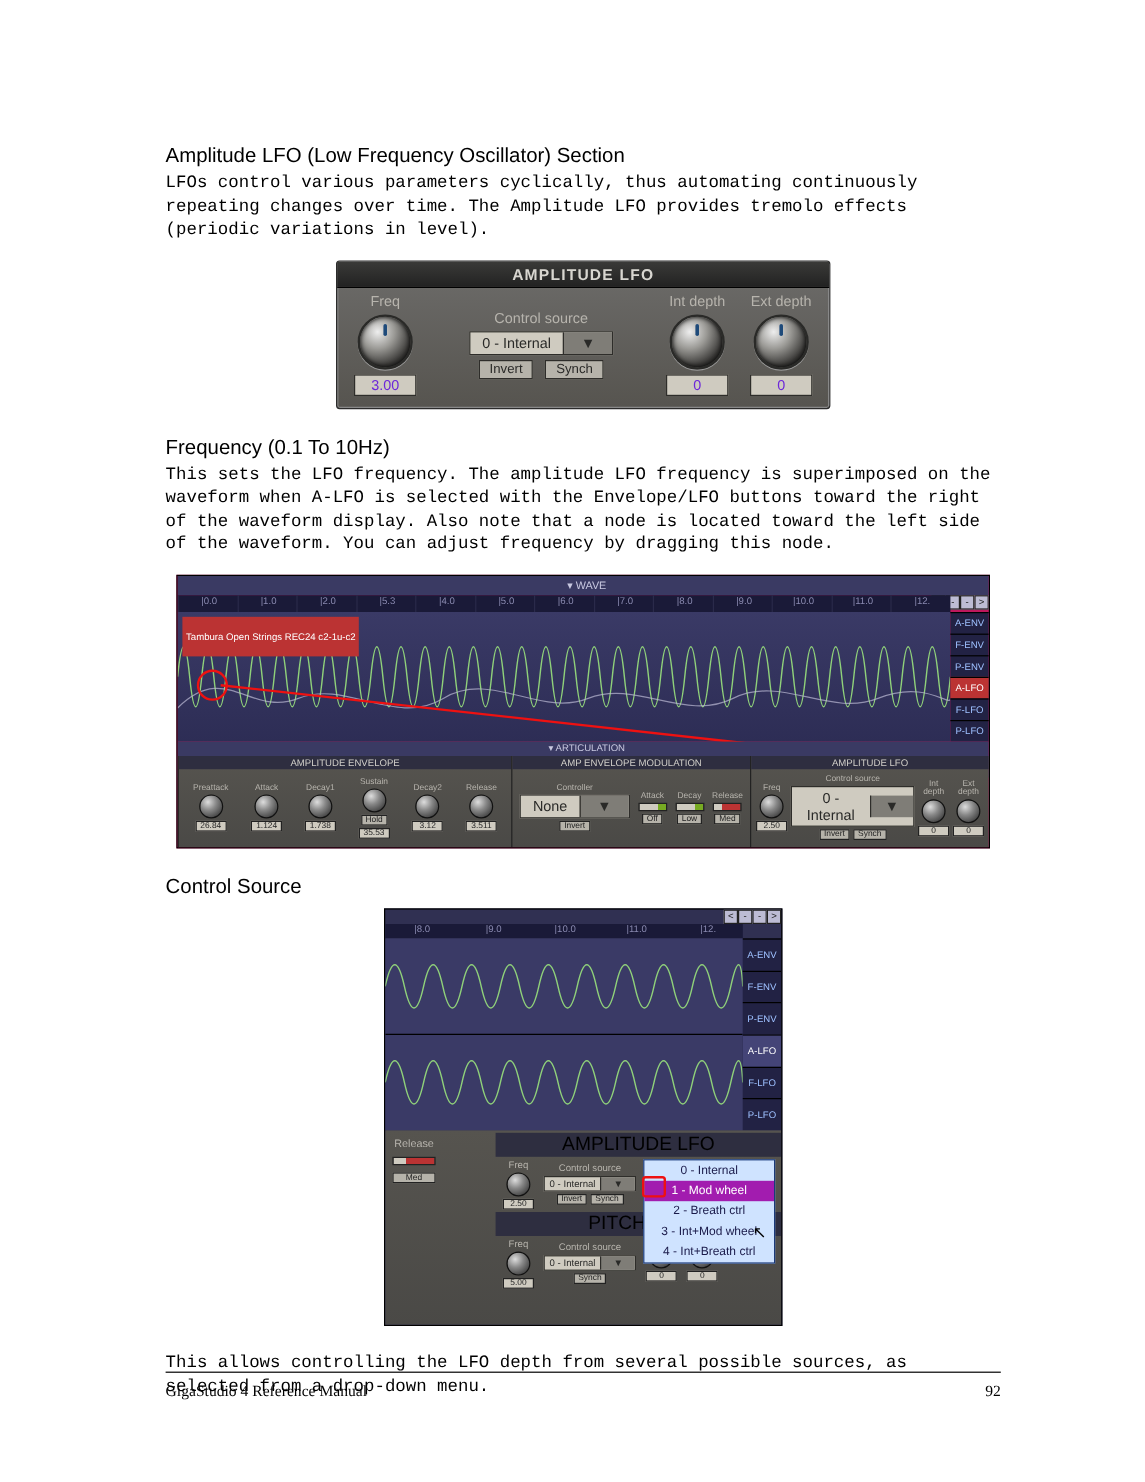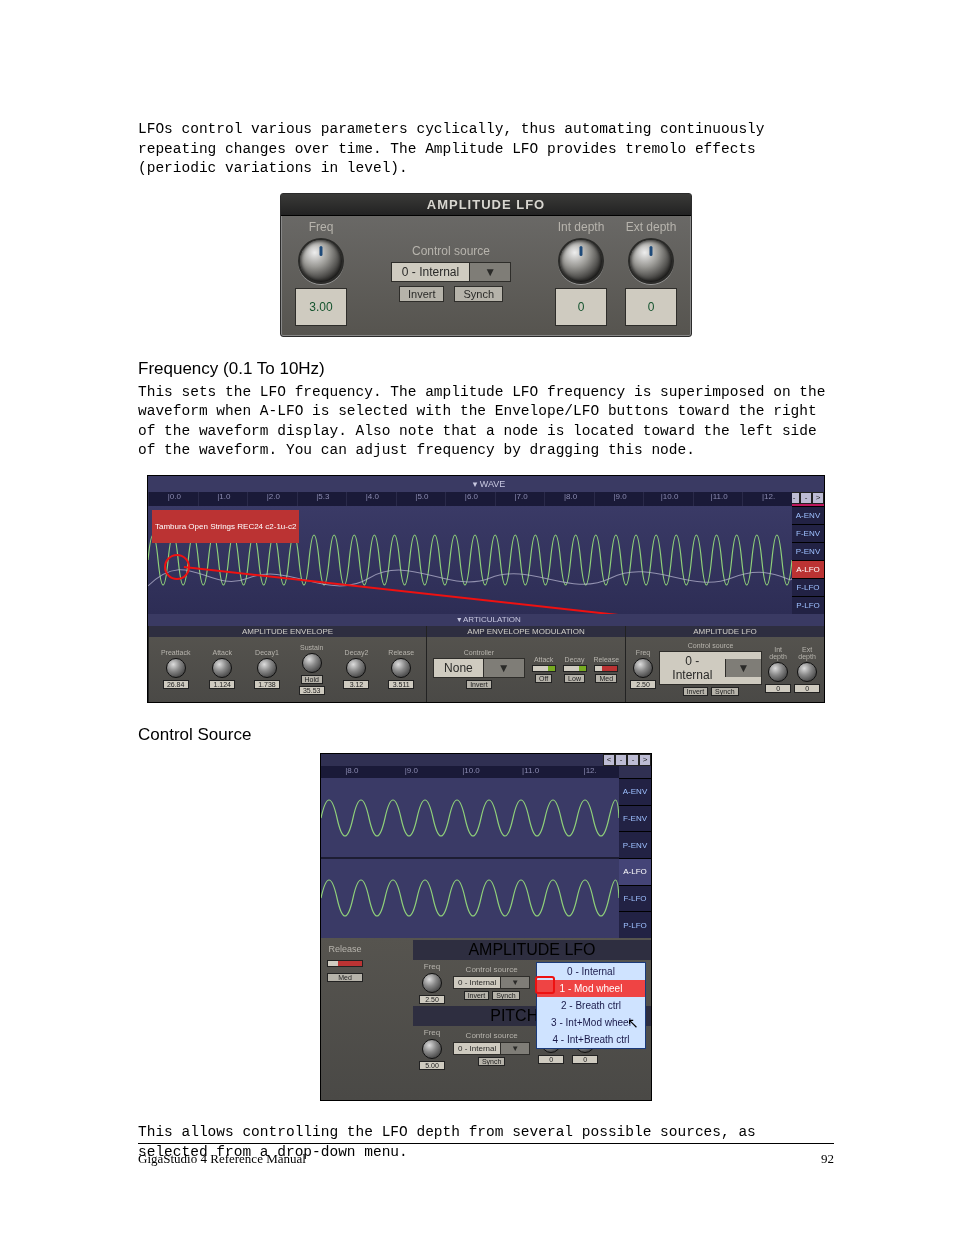--- a/index.html
+++ b/index.html
@@ -10,21 +10,21 @@
   .figwrap{text-align:center;margin:8px 0 22px 0}
   
   .panel{display:inline-block;background:linear-gradient(#6d6c6a,#56544f);border:1px solid #2b2b2b;border-radius:3px;color:#c8c6c0;font-family:Arial,Helvetica,sans-serif;text-align:left;padding:0;box-shadow:inset 0 0 0 1px #888}
   .panel .titlebar{background:linear-gradient(#3a3a38,#222);border-bottom:1px solid #000;text-align:center;font-size:13px;font-weight:bold;color:#d8d6d0;letter-spacing:1px;padding:3px 0}
   .panel .row{display:flex;align-items:center;gap:18px;padding:4px 14px 10px 14px}
   .col{display:flex;flex-direction:column;align-items:center;gap:4px;font-size:12px;color:#b7b4ad}
   .mid{display:flex;flex-direction:column;align-items:center;gap:4px}
   .lbl{font-size:12px;color:#b7b4ad}
   .knob{width:42px;height:42px;border-radius:50%;background:radial-gradient(circle at 35% 30%,#eee,#9b9a96 35%,#3b3a38 70%,#111);border:2px solid #2a2a28;position:relative;box-shadow:inset 0 0 4px #000,0 1px 0 #999}
   .knob::after{content:"";position:absolute;left:50%;top:6px;width:3px;height:10px;background:#1e4a7a;border-radius:2px;transform:translateX(-50%)}
-  .valbox{min-width:42px;text-align:center;font-size:12px;background:#cfcbc0;color:#14532d;border:1px solid #2e2d2a;padding:11px 4px}
+  .valbox{min-width:42px;text-align:center;font-size:12px;background:#cfcbc0;color:#6d28d9;border:1px solid #2e2d2a;padding:1px 4px}
   .dd{display:inline-flex;align-items:center;background:#cfcbc0;color:#2a2a28;border:1px solid #2e2d2a;font-size:12px}
   .dd span{padding:2px 10px}
   .dd .arrow{width:20px;text-align:center;background:#7f7d77;color:#2a2a28;border-left:1px solid #2e2d2a}
   .btn{font-size:11px;background:#b6b3aa;color:#2a2a28;border:1px solid #2e2d2a;padding:1px 8px;font-family:Arial,Helvetica,sans-serif}
   .btnrow{display:flex;gap:10px}
   .twocol{display:flex;gap:18px}
   
   .wave{width:676px;height:226px;background:#be185d;border:1px solid #000;position:relative;margin:12px auto;font-family:Arial,Helvetica,sans-serif;overflow:hidden}
   .wave .tophdr{position:absolute;left:0;right:0;top:0;height:16px;background:#3a3a63;color:#c8c8e0;font-size:9px;padding-left:6px;line-height:16px}
   .wave .ruler{position:absolute;left:0;right:32px;top:16px;height:14px;background:#1a1a38;display:flex}
@@ -60,40 +60,41 @@
   .fig3 .ruler{position:absolute;left:0;right:32px;top:12px;height:12px;display:flex;background:#1a1a38}
   .fig3 .ruler span{flex:1;font-size:8px;color:#8a8ab0;padding-left:2px}
   .fig3 .wbody{position:absolute;left:0;right:32px;top:24px;height:160px;background:#3a3a66}
   .fig3 .wbody svg{position:absolute;inset:0;width:100%;height:100%}
   .fig3 .tabs{position:absolute;right:0;top:24px;width:32px;height:160px;display:flex;flex-direction:column;background:#222244}
   .fig3 .tabs span{flex:1;font-size:8px;color:#9ec0ff;display:flex;align-items:center;justify-content:center;border-top:1px solid #000}
   .fig3 .tabs span.sel{background:#447;color:#fff}
   .fig3 .low{position:absolute;left:0;right:0;top:184px;bottom:0;background:linear-gradient(#56544f,#4a4946)}
   .fig3 .menu{position:absolute;background:#cfe3ff;border:1px solid #1a3a7a;font-size:10px;color:#1a1a4a;left:215px;top:208px;width:108px}
   .fig3 .menu div{padding:3px 6px}
-  .fig3 .menu div.hi{background:#ef4444;color:#fff}
+  .fig3 .menu div.hi{background:#a21caf;color:#fff}
   .fig3 .cursor{position:absolute;left:306px;top:261px;font-size:14px;color:#000}
   .fig3 .redring{position:absolute;left:214px;top:222px;width:16px;height:14px;border:2px solid #e11;border-radius:3px}
   .fig3 .relcol{position:absolute;left:6px;top:190px;display:flex;flex-direction:column;gap:6px}
   .fig3 .relcol .mlbl{font-size:9px}
   .fig3 .pan2{position:absolute;left:92px;top:186px;right:0}
   .fig3 .pan2 .ttl{background:#2e2e40;padding:1px 0}
   .fig3 .pan2 .r{display:flex;gap:8px;align-items:center;padding:2px 6px}
   .fig3 .pan2 .mlbl{font-size:8px}
   .fig3 .pan2 .dd{font-size:8px}
   .fig3 .pan2 .dd span{padding:1px 4px}
   .fig3 .tiny{font-size:8px}
   .footer{position:absolute;left:138px;right:120px;bottom:68px;border-top:1px solid #000;padding-top:7px;display:flex;justify-content:space-between;font-family:"Minion Pro",Georgia,serif;font-size:13px}
 </style>
 </head>
 <body>
 
 <div class="page">
 
   <div class="block">
+    <h3>Amplitude LFO (Low Frequency Oscillator) Section</h3>
     <p>LFOs control various parameters cyclically, thus automating continuously repeating changes over time. The Amplitude LFO provides tremolo effects (periodic variations in level).</p>
     <div class="figwrap">
       <div class="panel" style="width:410px">
         <div class="titlebar">AMPLITUDE LFO</div>
         <div class="row">
           <div class="col">
             <span class="lbl">Freq</span>
             <span class="knob"></span>
             <span class="valbox">3.00</span>
           </div>

